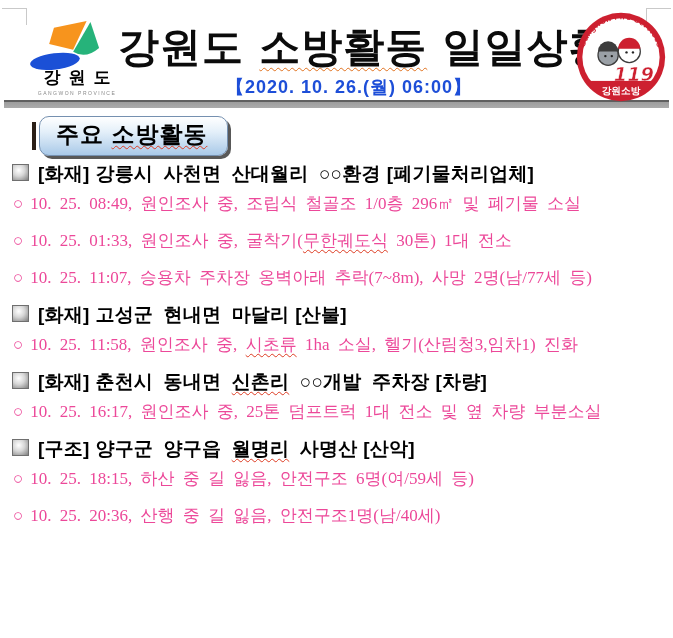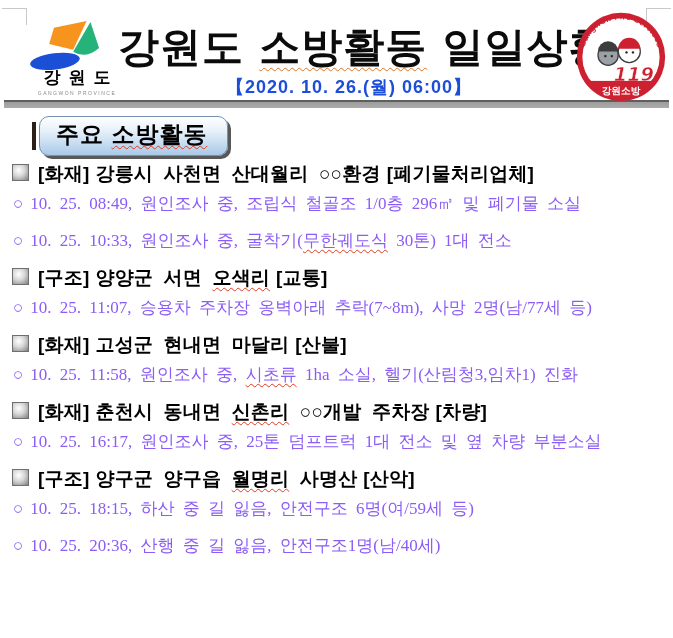--- a/index.html
+++ b/index.html
@@ -65,21 +65,21 @@
     display:inline-block; width:15px; height:15px; margin-right:9px;
     vertical-align:-1px;
     background: radial-gradient(circle at 38% 35%, #ffffff 0%, #d6d6d6 45%, #7f7f7f 100%);
     border: 1px solid #6f6f6f;
   }
   .cat  { margin-right: 6px; }
   .type { margin-left: 6px; }
   .incident-detail {
     margin-top: 4px; padding-left: 1px;
     font-family: "Liberation Serif","DejaVu Serif",serif;
-    font-size: 17px; line-height: 25px; color:#8b5cf6;
+    font-size: 17px; line-height: 25px; color:#ec4899;
     word-spacing: 4px; white-space: nowrap;
   }
   .o-bullet { margin-right: 7px; }
 
   
   .wavy-r { text-decoration: underline; text-decoration-style: wavy; text-decoration-color:#dd3b22;
             text-decoration-thickness: 1px; text-underline-offset: 3px; }
   .wavy-o { text-decoration: underline; text-decoration-style: wavy; text-decoration-color:#e0711f;
             text-decoration-thickness: 1px; text-underline-offset: 6px; }
 </style>
@@ -147,28 +147,25 @@
       <div class="incident-title">
         <span class="sq-bullet"></span><span class="cat">[화재]</span><span><span>강릉시 사천면 산대월리 ○○환경</span><span class="wavy-r"></span><span></span></span><span class="type">[폐기물처리업체]</span>
       </div>
       <div class="incident-detail">
         <span class="o-bullet">○</span><span>10. 25. 08:49, 원인조사 중, 조립식 철골조 1/0층 296㎡ 및 폐기물 소실</span><span class="wavy-r"></span><span></span>
       </div>
     </div>
 
     <div class="incident">
       <div class="incident-detail">
-        <span class="o-bullet">○</span><span>10. 25. 10:33, 원인조사 중, 굴착기(</span><span class="wavy-r">무한궤도식</span><span> 30톤) 1대 전소</span>
-      </div>
-    </div>
-
-    <div class="incident">
-      <div class="incident-title">
-        <span class="sq-bullet"></span><span class="cat">[구조]</span><span><span>양양군 서면 </span><span class="wavy-r">오색리</span><span></span></span><span class="type">[교통]</span>
-      </div>
+        <span class="o-bullet">○</span><span>10. 25. 01:33, 원인조사 중, 굴착기(</span><span class="wavy-r">무한궤도식</span><span> 30톤) 1대 전소</span>
+      </div>
+    </div>
+
+    <div class="incident">
       <div class="incident-detail">
         <span class="o-bullet">○</span><span>10. 25. 11:07, 승용차 주차장 옹벽아래 추락(7~8m), 사망 2명(남/77세 등)</span><span class="wavy-r"></span><span></span>
       </div>
     </div>
 
     <div class="incident">
       <div class="incident-title">
         <span class="sq-bullet"></span><span class="cat">[화재]</span><span><span>고성군 현내면 마달리</span><span class="wavy-r"></span><span></span></span><span class="type">[산불]</span>
       </div>
       <div class="incident-detail">

